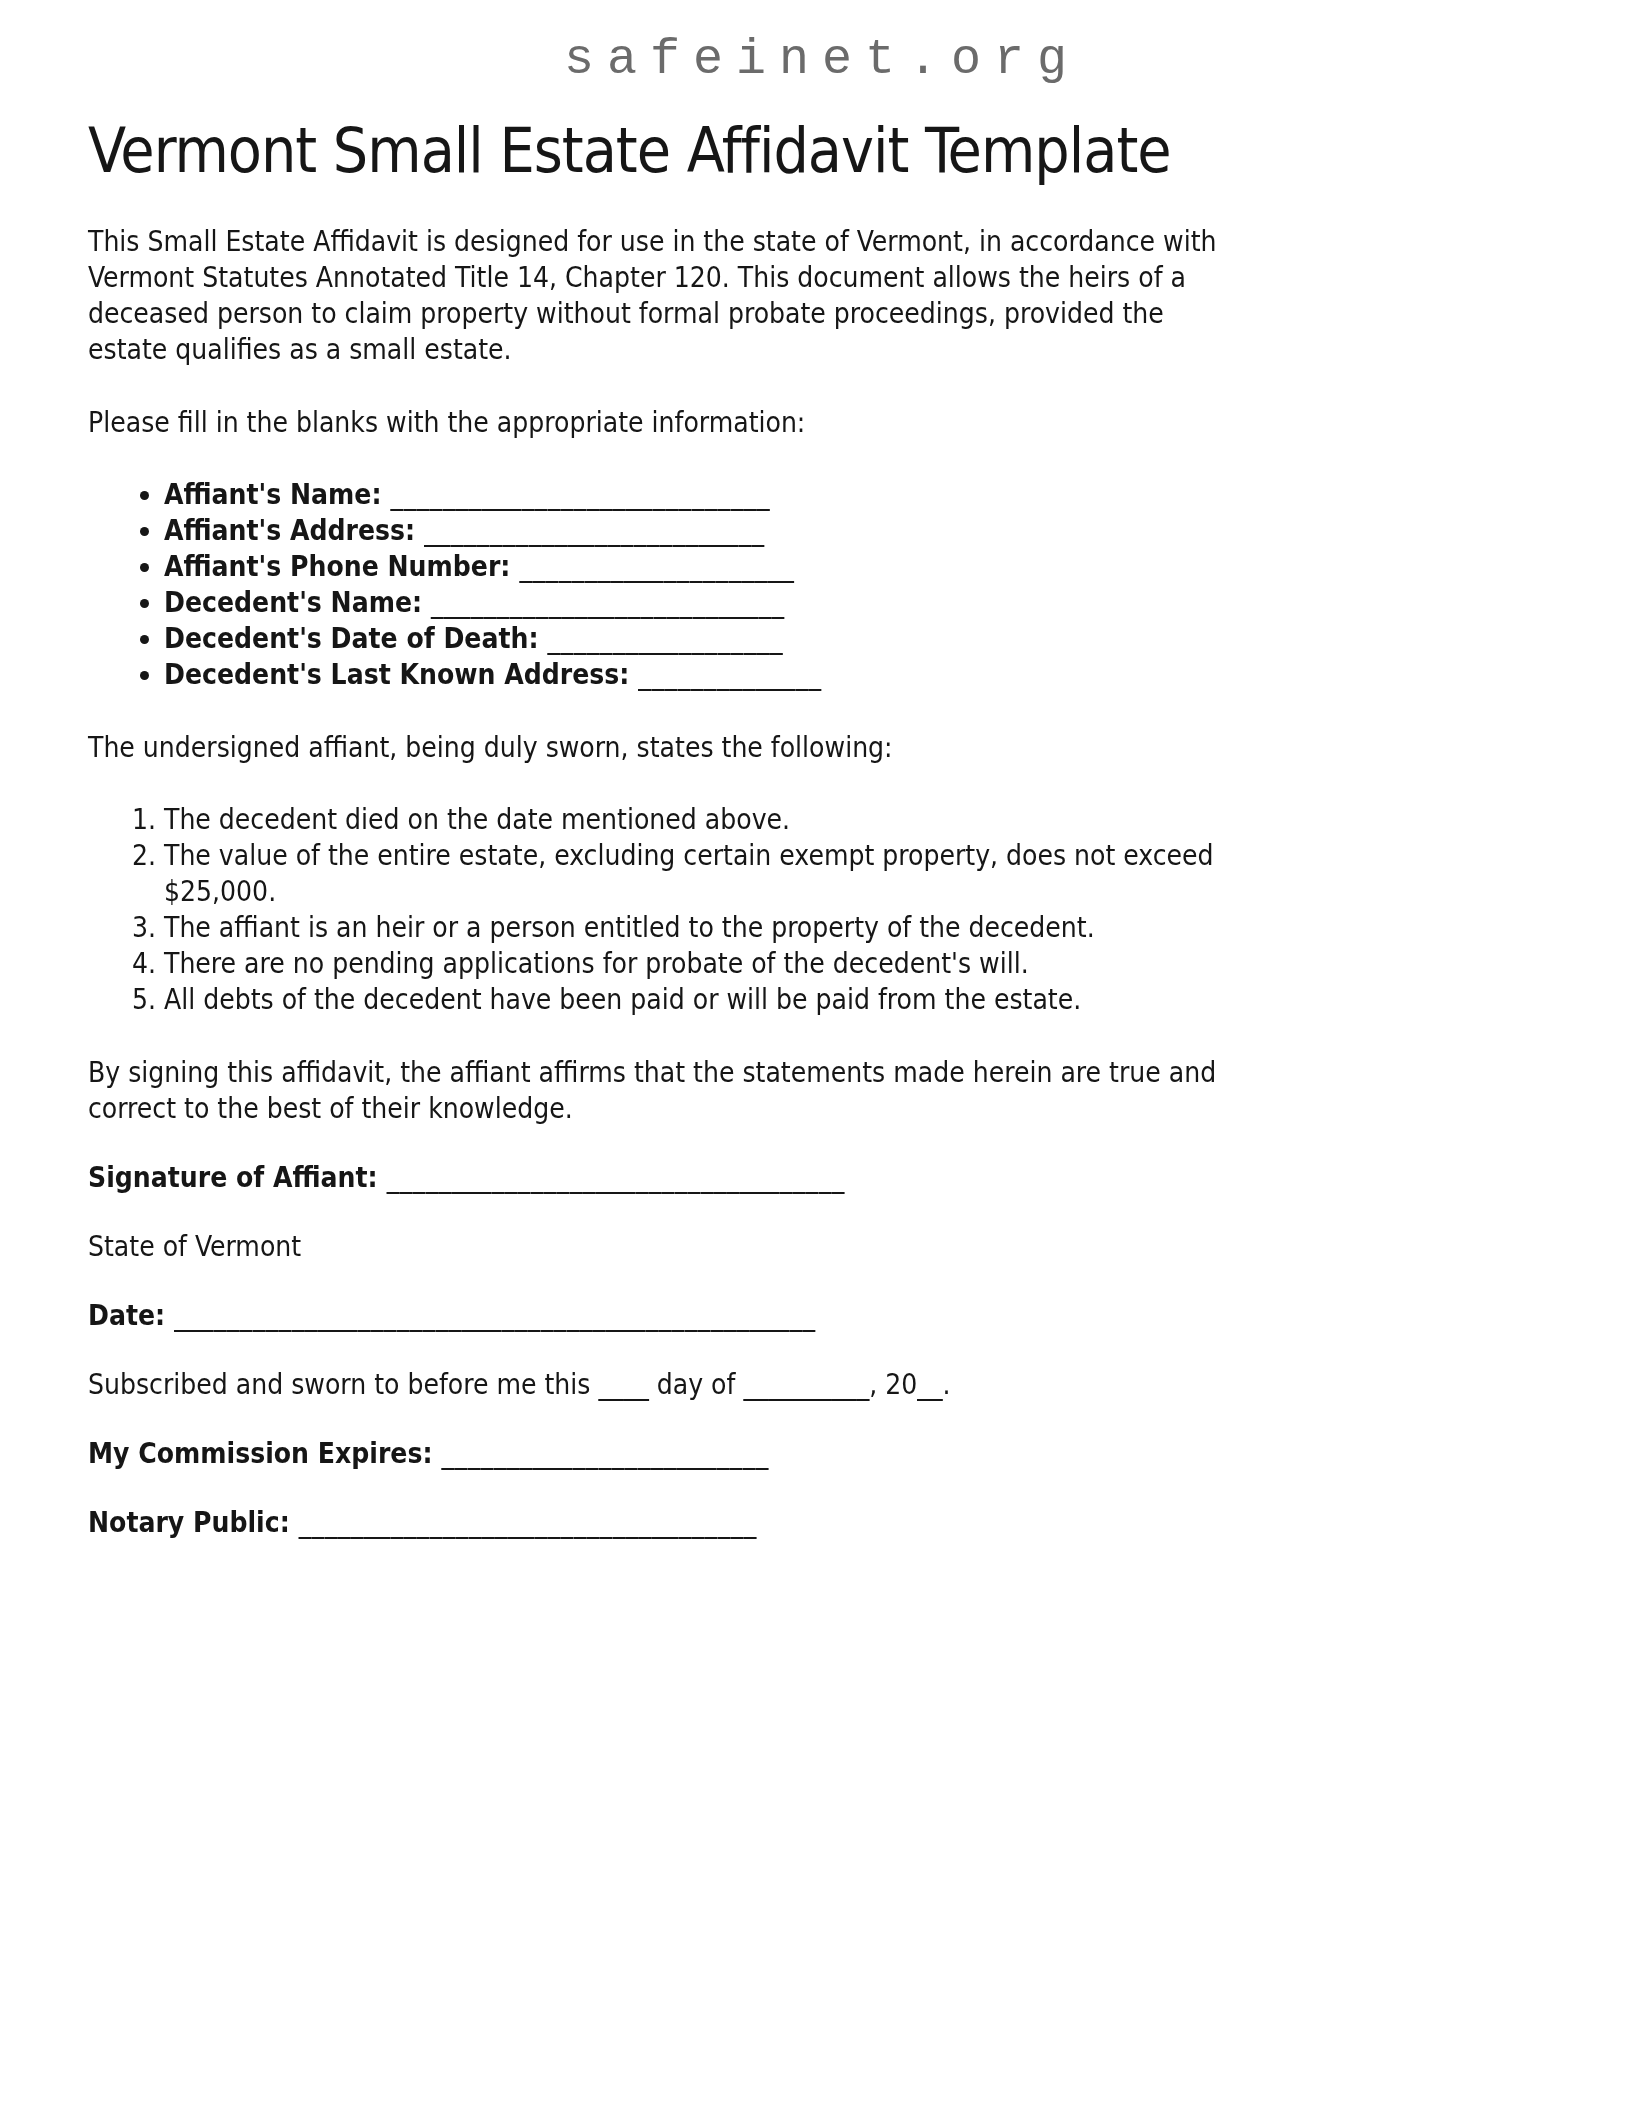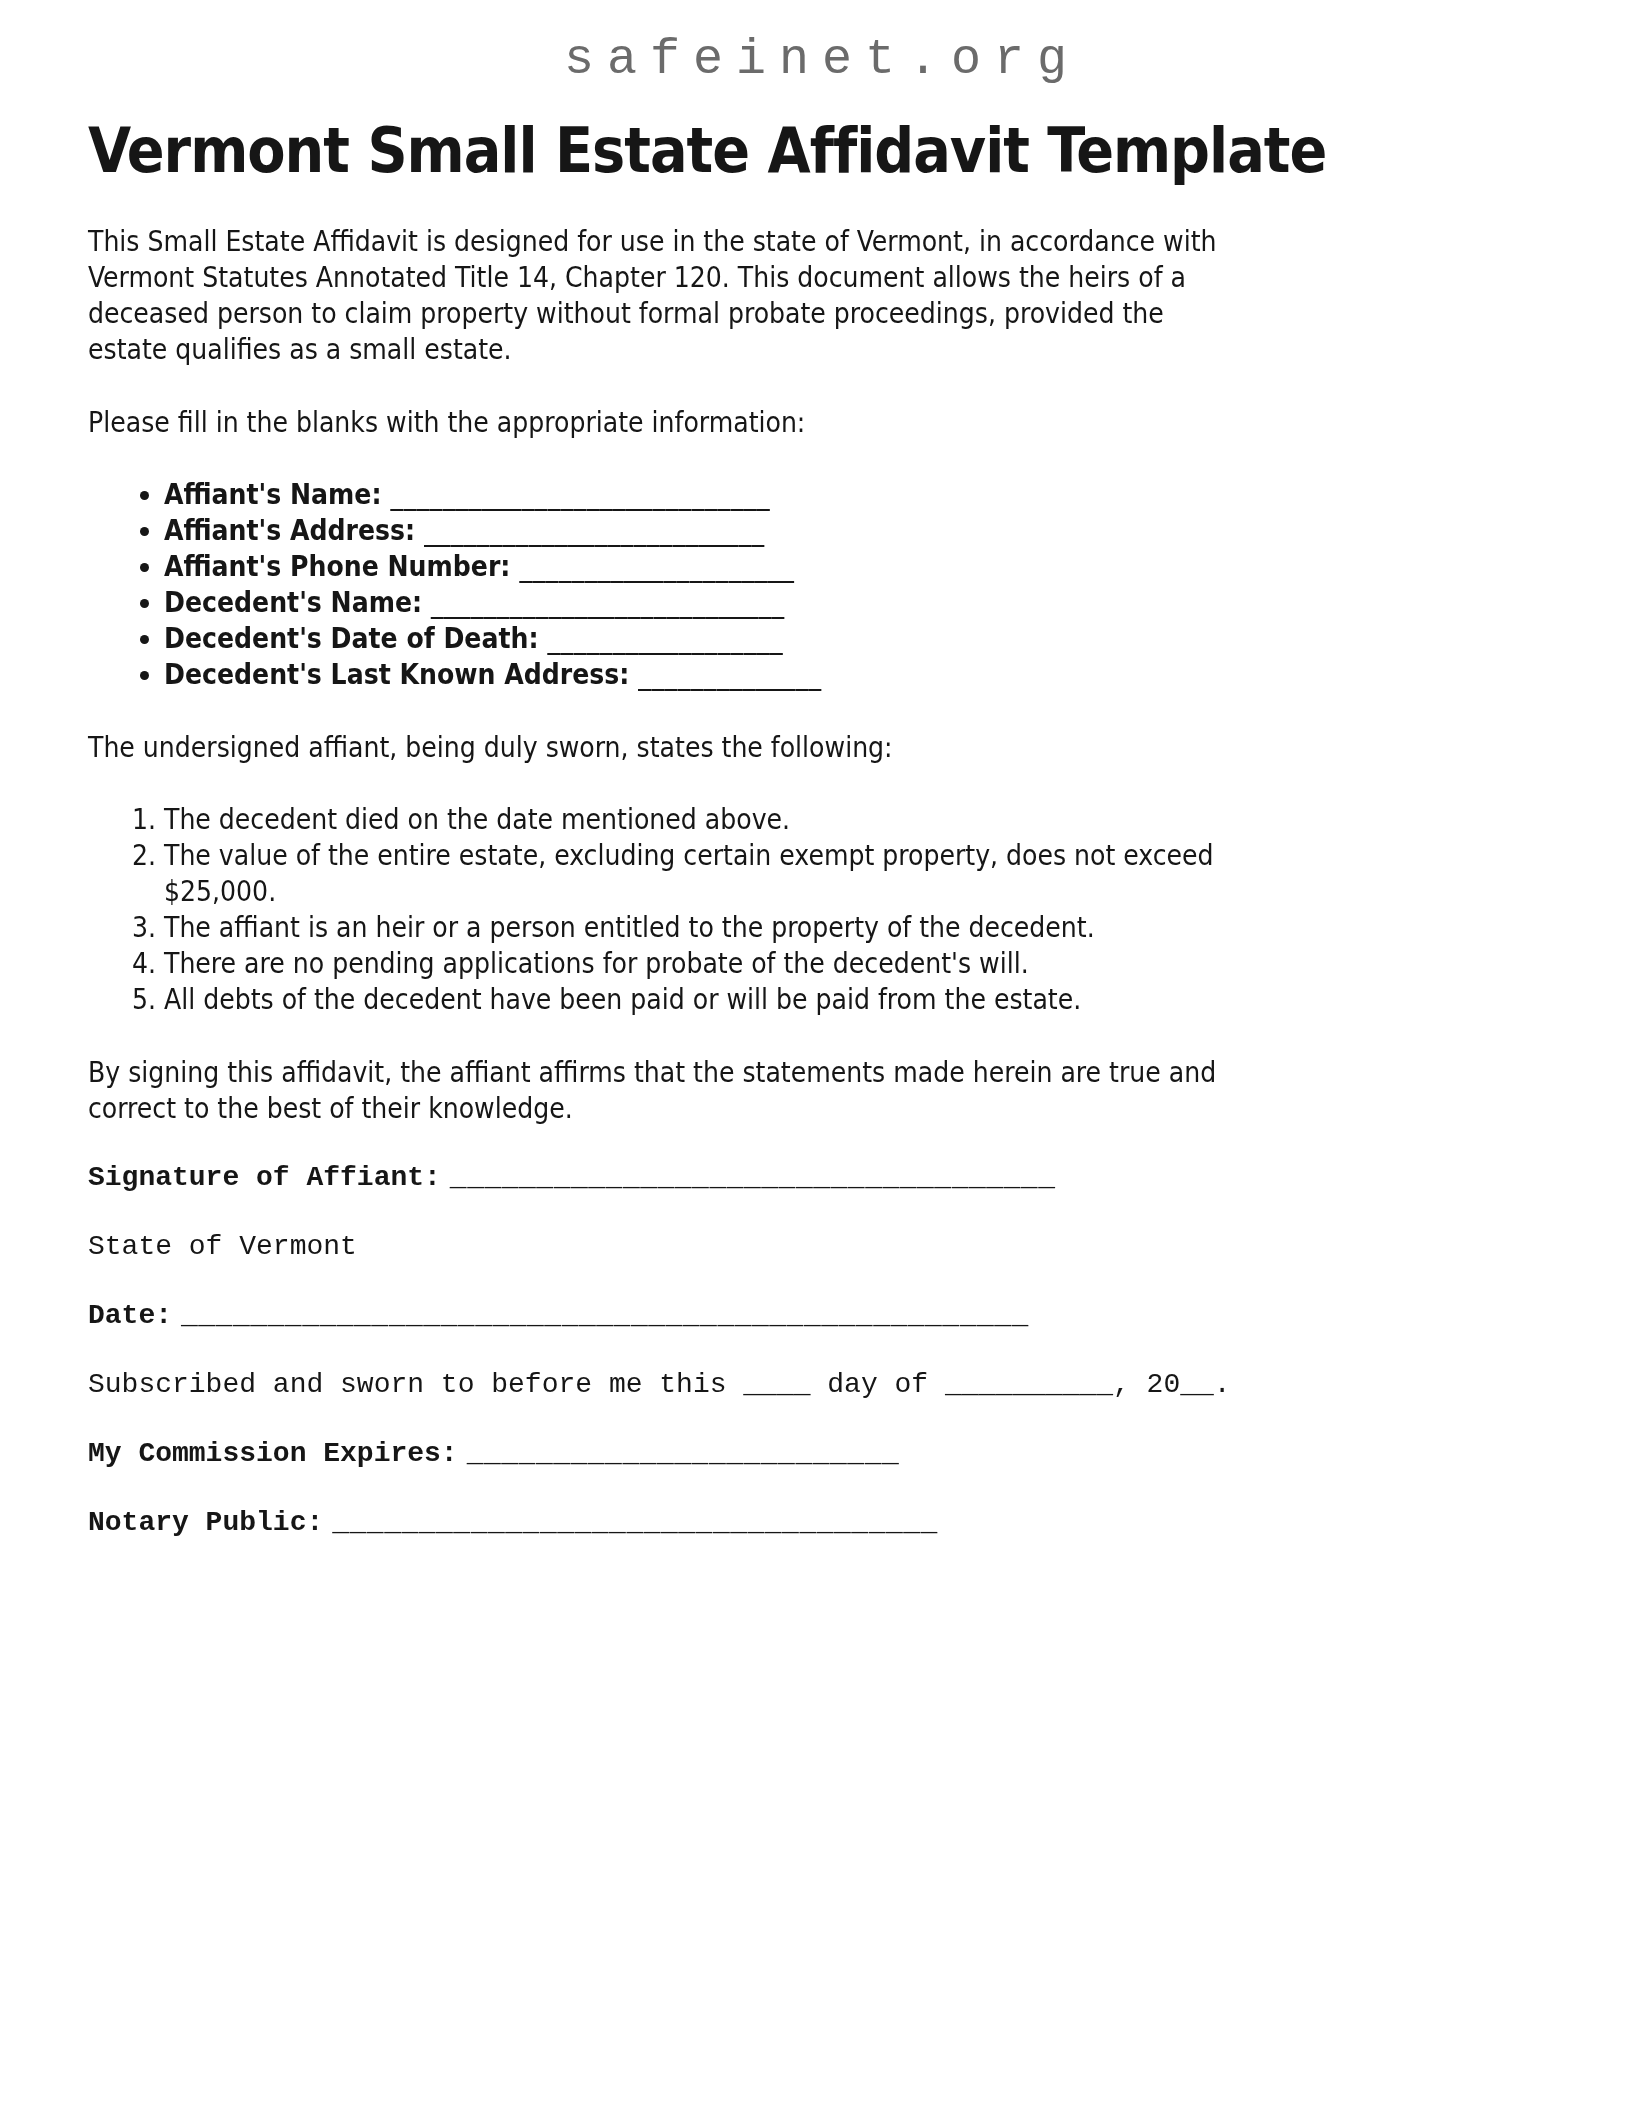--- a/index.html
+++ b/index.html
@@ -22,35 +22,35 @@
     font-size: 50px;
     line-height: 60px;
     letter-spacing: 13px;
     color: #6b6b6b;
     white-space: nowrap;
   }
 
   h1.doc-title {
     font-size: 62px;
     line-height: 73px;
-    font-weight: bold;
+    font-weight: normal;
     margin: 24px 0 0 0;
     letter-spacing: -1px;
   }
 
   p { margin: 37px 0 0 0; }
   .ml { white-space: pre-line; }
 
   ul.fields, ol.statements { margin: 36px 0 0 0; padding-left: 76px; }
   ul.fields li, ol.statements li { margin: 0; }
 
   .b { font-weight: bold; text-align: right; }
   .blank { margin-left: 9px; letter-spacing: 0.5px; margin-top: 15px; }
 
-  .sig p { margin: 33px 0 0 0; font-family: Liberation Mono, monospace; }
+  .sig p { margin: 33px 0 0 0; }
 </style>
 </head>
 <body>
 
 <div class="page">
 
   <div class="watermark">safeinet.org</div>
 
   <h1 class="doc-title">Vermont Small Estate Affidavit Template</h1>
 

